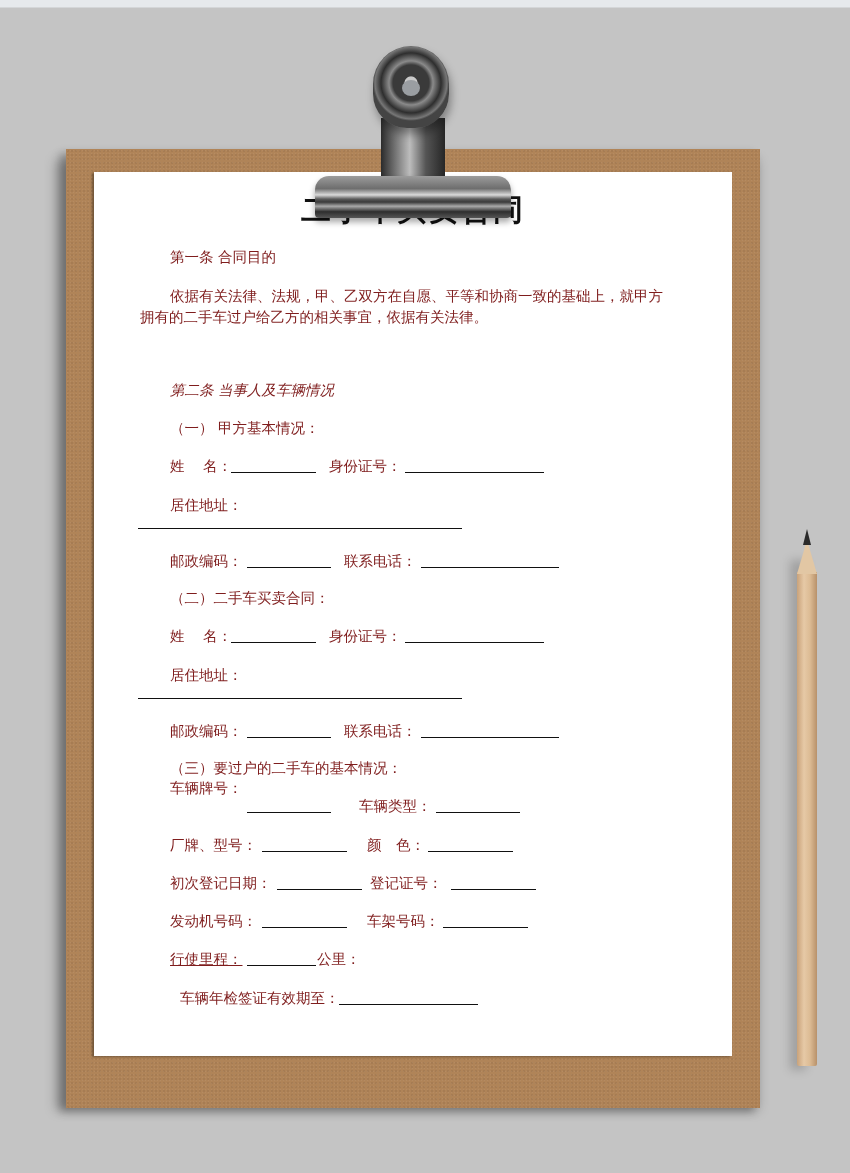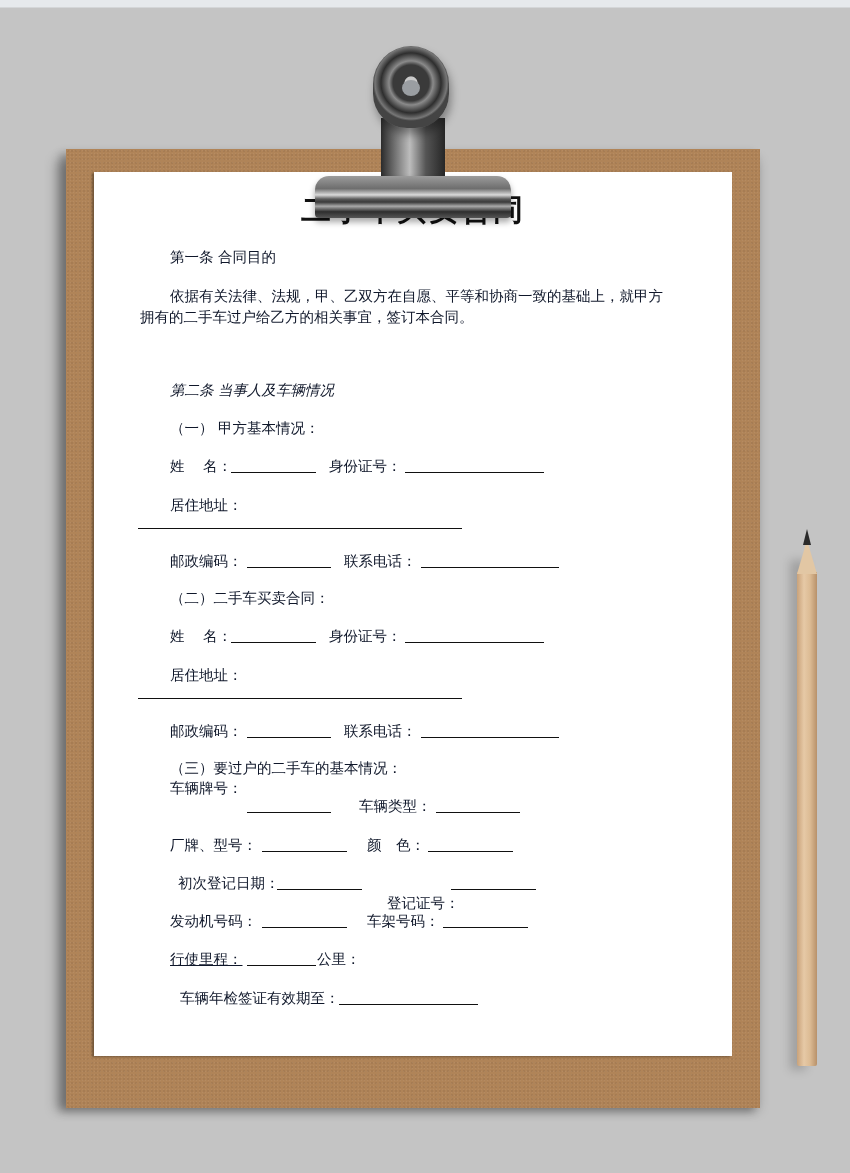--- a/index.html
+++ b/index.html
@@ -21,21 +21,21 @@
   }
   .paper {
     position:absolute; left:94px; top:172px; width:638px; height:884px;
     background:#ffffff;
     box-shadow: -2px 1px 2px rgba(0,0,0,0.35);
   }
   .doc-title {
     position:absolute; left:94px; top:190px; width:638px; text-align:center;
     font-size:30px; letter-spacing:2px; color:#111; font-weight:bold;
   }
-  .txt { position:absolute; font-size:14.5px; color:#0f172a; white-space:nowrap; line-height:18px;text-align:center; }
+  .txt { position:absolute; font-size:14.5px; color:#7f1d1d; white-space:nowrap; line-height:18px;text-align:center; }
   .ul { position:absolute; height:0; border-top:1.5px solid #111; }
   
   .clip-ring {
     position:absolute; left:373px; top:46px; width:76px; height:82px; border-radius:38px 38px 34px 34px;
     background: radial-gradient(circle at 50% 45%, #c9c9c9 0 6px, #3a3a3a 7px 18px, #8a8a8a 22px, #2e2e2e 30px, #777 36px, #444 38px);
     box-shadow: 2px 6px 8px rgba(0,0,0,0.35);
   }
   .clip-hole { position:absolute; left:402px; top:80px; width:18px; height:16px; border-radius:50%; background:#9a9ea2; }
   .clip-neck {
     position:absolute; left:381px; top:118px; width:64px; height:70px;
@@ -68,21 +68,21 @@
 <div class="topbar"></div>
 
 <div class="board-shadow"></div>
 <div class="board"></div>
 <div class="paper"></div>
 
 <div class="doc-title">二手车买卖合同</div>
 
 <div class="txt" style="left:170px;top:248px;">第一条 合同目的</div>
 <div class="txt" style="left:170px;top:287px;">依据有关法律、法规，甲、乙双方在自愿、平等和协商一致的基础上，就甲方</div>
-<div class="txt" style="left:140px;top:308px;">拥有的二手车过户给乙方的相关事宜，签订本合同。</div>
+<div class="txt" style="left:140px;top:308px;">拥有的二手车过户给乙方的相关事宜，依据有关法律。</div>
 
 <div class="txt" style="left:170px;top:381px;font-style:italic;">第二条 当事人及车辆情况</div>
 
 <div class="txt" style="left:170px;top:419px;">（一）  甲方基本情况：</div>
 <div class="txt" style="left:170px;top:457px;white-space:pre;">姓    名：</div>
 <div class="ul" style="left:231px;top:472px;width:85px;"></div>
 <div class="txt" style="left:329px;top:457px;">身份证号：</div>
 <div class="ul" style="left:405px;top:472px;width:139px;"></div>
 <div class="txt" style="left:170px;top:496px;">居住地址：</div>
 <div class="ul" style="left:138px;top:528px;width:324px;"></div>
@@ -108,23 +108,23 @@
 <div class="txt" style="left:170px;top:779px;">车辆牌号：</div>
 <div class="ul" style="left:247px;top:812px;width:84px;"></div>
 <div class="txt" style="left:359px;top:797px;">车辆类型：</div>
 <div class="ul" style="left:436px;top:812px;width:84px;"></div>
 
 <div class="txt" style="left:170px;top:836px;">厂牌、型号：</div>
 <div class="ul" style="left:262px;top:851px;width:85px;"></div>
 <div class="txt" style="left:367px;top:836px;white-space:pre;font-family:Liberation Serif, serif;">颜    色：</div>
 <div class="ul" style="left:428px;top:851px;width:85px;"></div>
 
-<div class="txt" style="left:170px;top:874px;margin-left:8px;">初次登记日期：</div>
+<div class="txt" style="left:170px;top:874px;">初次登记日期：</div>
 <div class="ul" style="left:277px;top:889px;width:85px;"></div>
-<div class="txt" style="left:387px;top:874px;margin-top:20px;">登记证号：</div>
+<div class="txt" style="left:370px;top:874px;">登记证号：</div>
 <div class="ul" style="left:451px;top:889px;width:85px;"></div>
 
 <div class="txt" style="left:170px;top:912px;">发动机号码：</div>
 <div class="ul" style="left:262px;top:927px;width:85px;"></div>
 <div class="txt" style="left:367px;top:912px;">车架号码：</div>
 <div class="ul" style="left:443px;top:927px;width:85px;"></div>
 
 <div class="txt" style="left:170px;top:950px;text-decoration:underline;">行使里程：</div>
 <div class="ul" style="left:247px;top:965px;width:69px;"></div>
 <div class="txt" style="left:317px;top:950px;">公里：</div>

